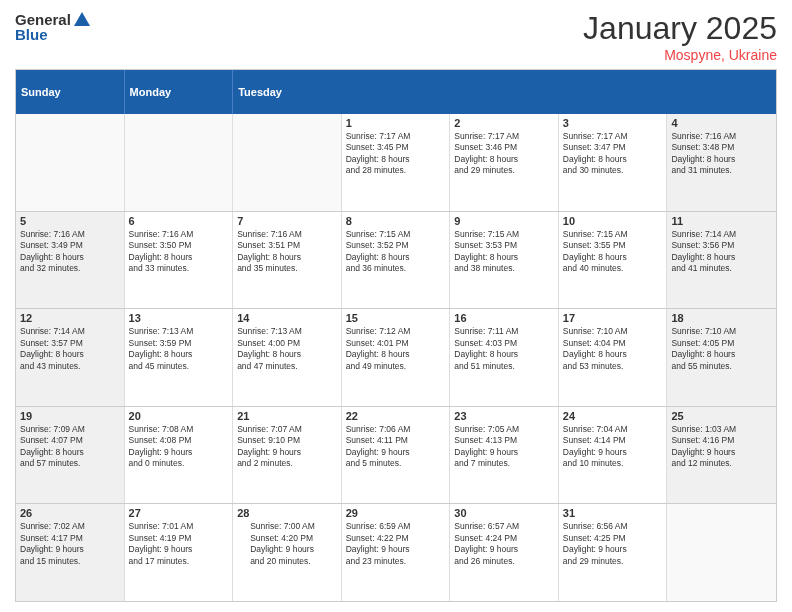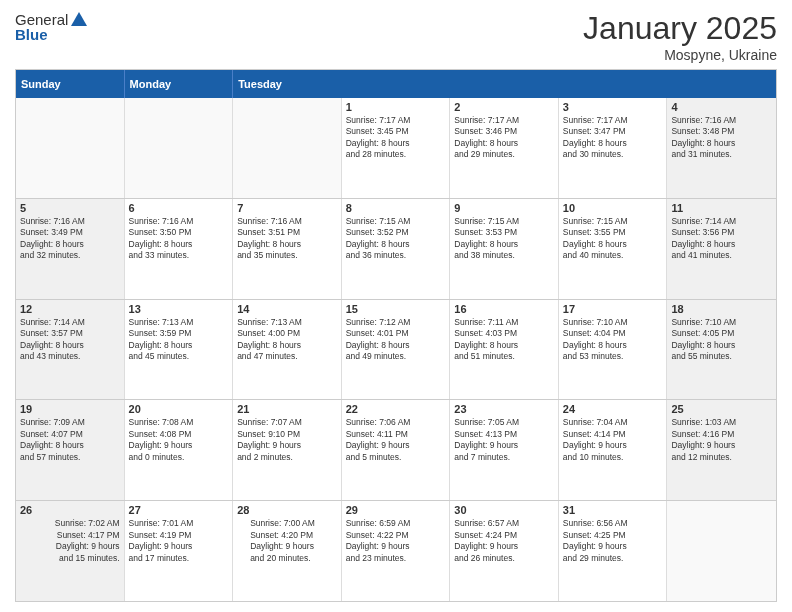--- a/index.html
+++ b/index.html
@@ -31,38 +31,38 @@
     .title-section {
       text-align: right;
     }
     .month-title {
       font-size: 32px;
       color: #333;
       font-weight: normal;
     }
     .location {
       font-size: 14px;
-      color: #404040;
+      color: #ef4444;
     }
     .calendar {
       flex: 1;
       display: flex;
       flex-direction: column;
       border: 1px solid #ccc;
     }
     .cal-header {
       display: grid;
       grid-template-columns: repeat(7, 1fr);
       background: #1a5fa8;
     }
     .cal-header-cell {
       color: #fff;
       font-size: 11px;
       font-weight: bold;
-      padding: 8px 5px;
+      padding: 16px 5px;
       text-align: left;
       border-right: 1px solid #4a7fc8;
     }
     .cal-header-cell:last-child { border-right: none; }
     .cal-body {
       flex: 1;
       display: flex;
       flex-direction: column;
     }
     .cal-row {
@@ -95,21 +95,21 @@
     }
     .shaded { background: #f0f0f0; }
   </style>
 </head>
 <body>
 
 <div class="page">
   <div class="header">
     <div class="logo">
       <div style="display:flex;align-items:center;gap:2px;">
-        <span style="font-size:15px;font-weight:normal;color:#333;">General</span>
+        <span style="font-size:15px;font-weight:bold;color:#333;">General</span>
         <svg width="18" height="18" viewBox="0 0 18 18">
           <polygon points="9,2 17,16 1,16" fill="#1a5fa8"></polygon>
         </svg>
       </div>
       <span style="font-size:15px;font-weight:bold;color:#1a5fa8;margin-top:-2px;">Blue</span>
     </div>
     <div class="title-section">
       <div class="month-title">January 2025</div>
       <div class="location">Mospyne, Ukraine</div>
     </div>
@@ -304,21 +304,21 @@
             <div class="day-number">25</div>
             <div class="cell-text" style="white-space: pre-line;">Sunrise: 1:03 AM
 Sunset: 4:16 PM
 Daylight: 9 hours
 and 12 minutes.</div>
           </div>
         </div>
         <div class="cal-row">
           <div class="cal-cell shaded">
             <div class="day-number">26</div>
-            <div class="cell-text" style="white-space: pre-line; text-align: right;">Sunrise: 7:02 AM
+            <div class="cell-text" style="white-space: pre-line;">Sunrise: 7:02 AM
 Sunset: 4:17 PM
 Daylight: 9 hours
 and 15 minutes.</div>
           </div>
           <div class="cal-cell">
             <div class="day-number">27</div>
             <div class="cell-text" style="white-space: pre-line;">Sunrise: 7:01 AM
 Sunset: 4:19 PM
 Daylight: 9 hours
 and 17 minutes.</div>

